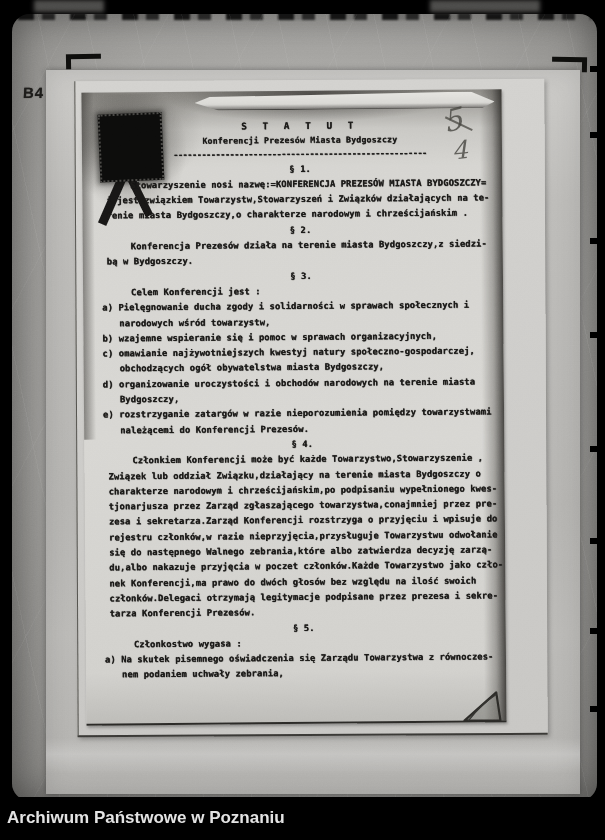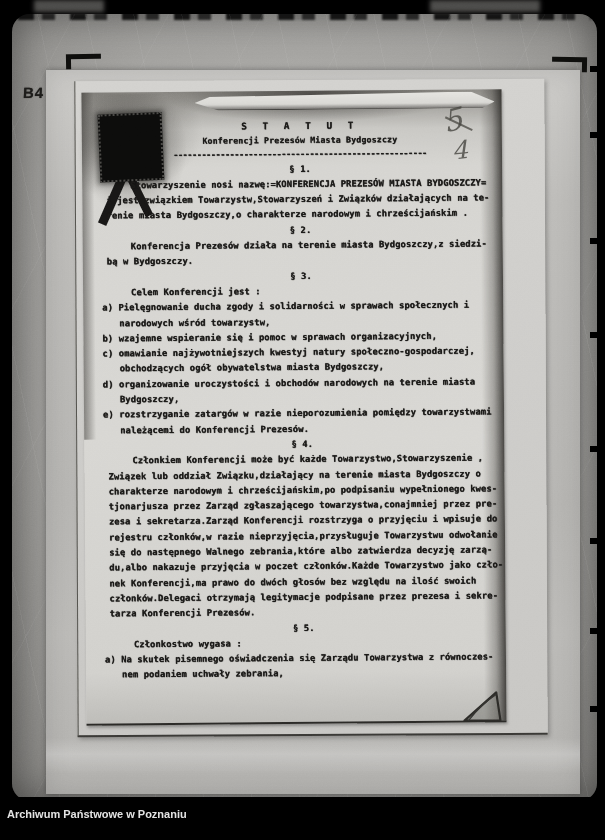--- a/index.html
+++ b/index.html
@@ -91,21 +91,21 @@
 
   
   .film-label{position:absolute;left:23px;top:84px;
     font-family:"Liberation Sans",sans-serif;font-weight:bold;font-size:15px;
     color:#1d1c1a;letter-spacing:1px;transform:skewX(-3deg);text-shadow:0 0 1px rgba(25,24,22,.8);}
   .edge-tick{position:absolute;right:6px;width:9px;height:6px;background:#000;}
   .blob{position:absolute;top:0;height:12px;background:#8b8a87;opacity:.55;filter:blur(2px);}
 
   .wm-bar{position:absolute;left:0;bottom:0;width:605px;height:43px;background:#000;}
   .watermark{position:absolute;left:7px;top:11px;
-    font-family:"Liberation Sans",sans-serif;font-weight:bold;font-size:11px;color:#e3e3e3;}
+    font-family:"Liberation Sans",sans-serif;font-weight:bold;font-size:17px;color:#e3e3e3;}
 
   .noise{position:absolute;inset:0;opacity:.07;pointer-events:none;mix-blend-mode:overlay;}
 </style>
 </head>
 <body>
 
 <div class="film"></div>
 <div class="blob" style="left:34px;width:70px;"></div>
 <div class="blob" style="left:430px;width:110px;"></div>
 <div class="edge-tick" style="top:66px;"></div>

